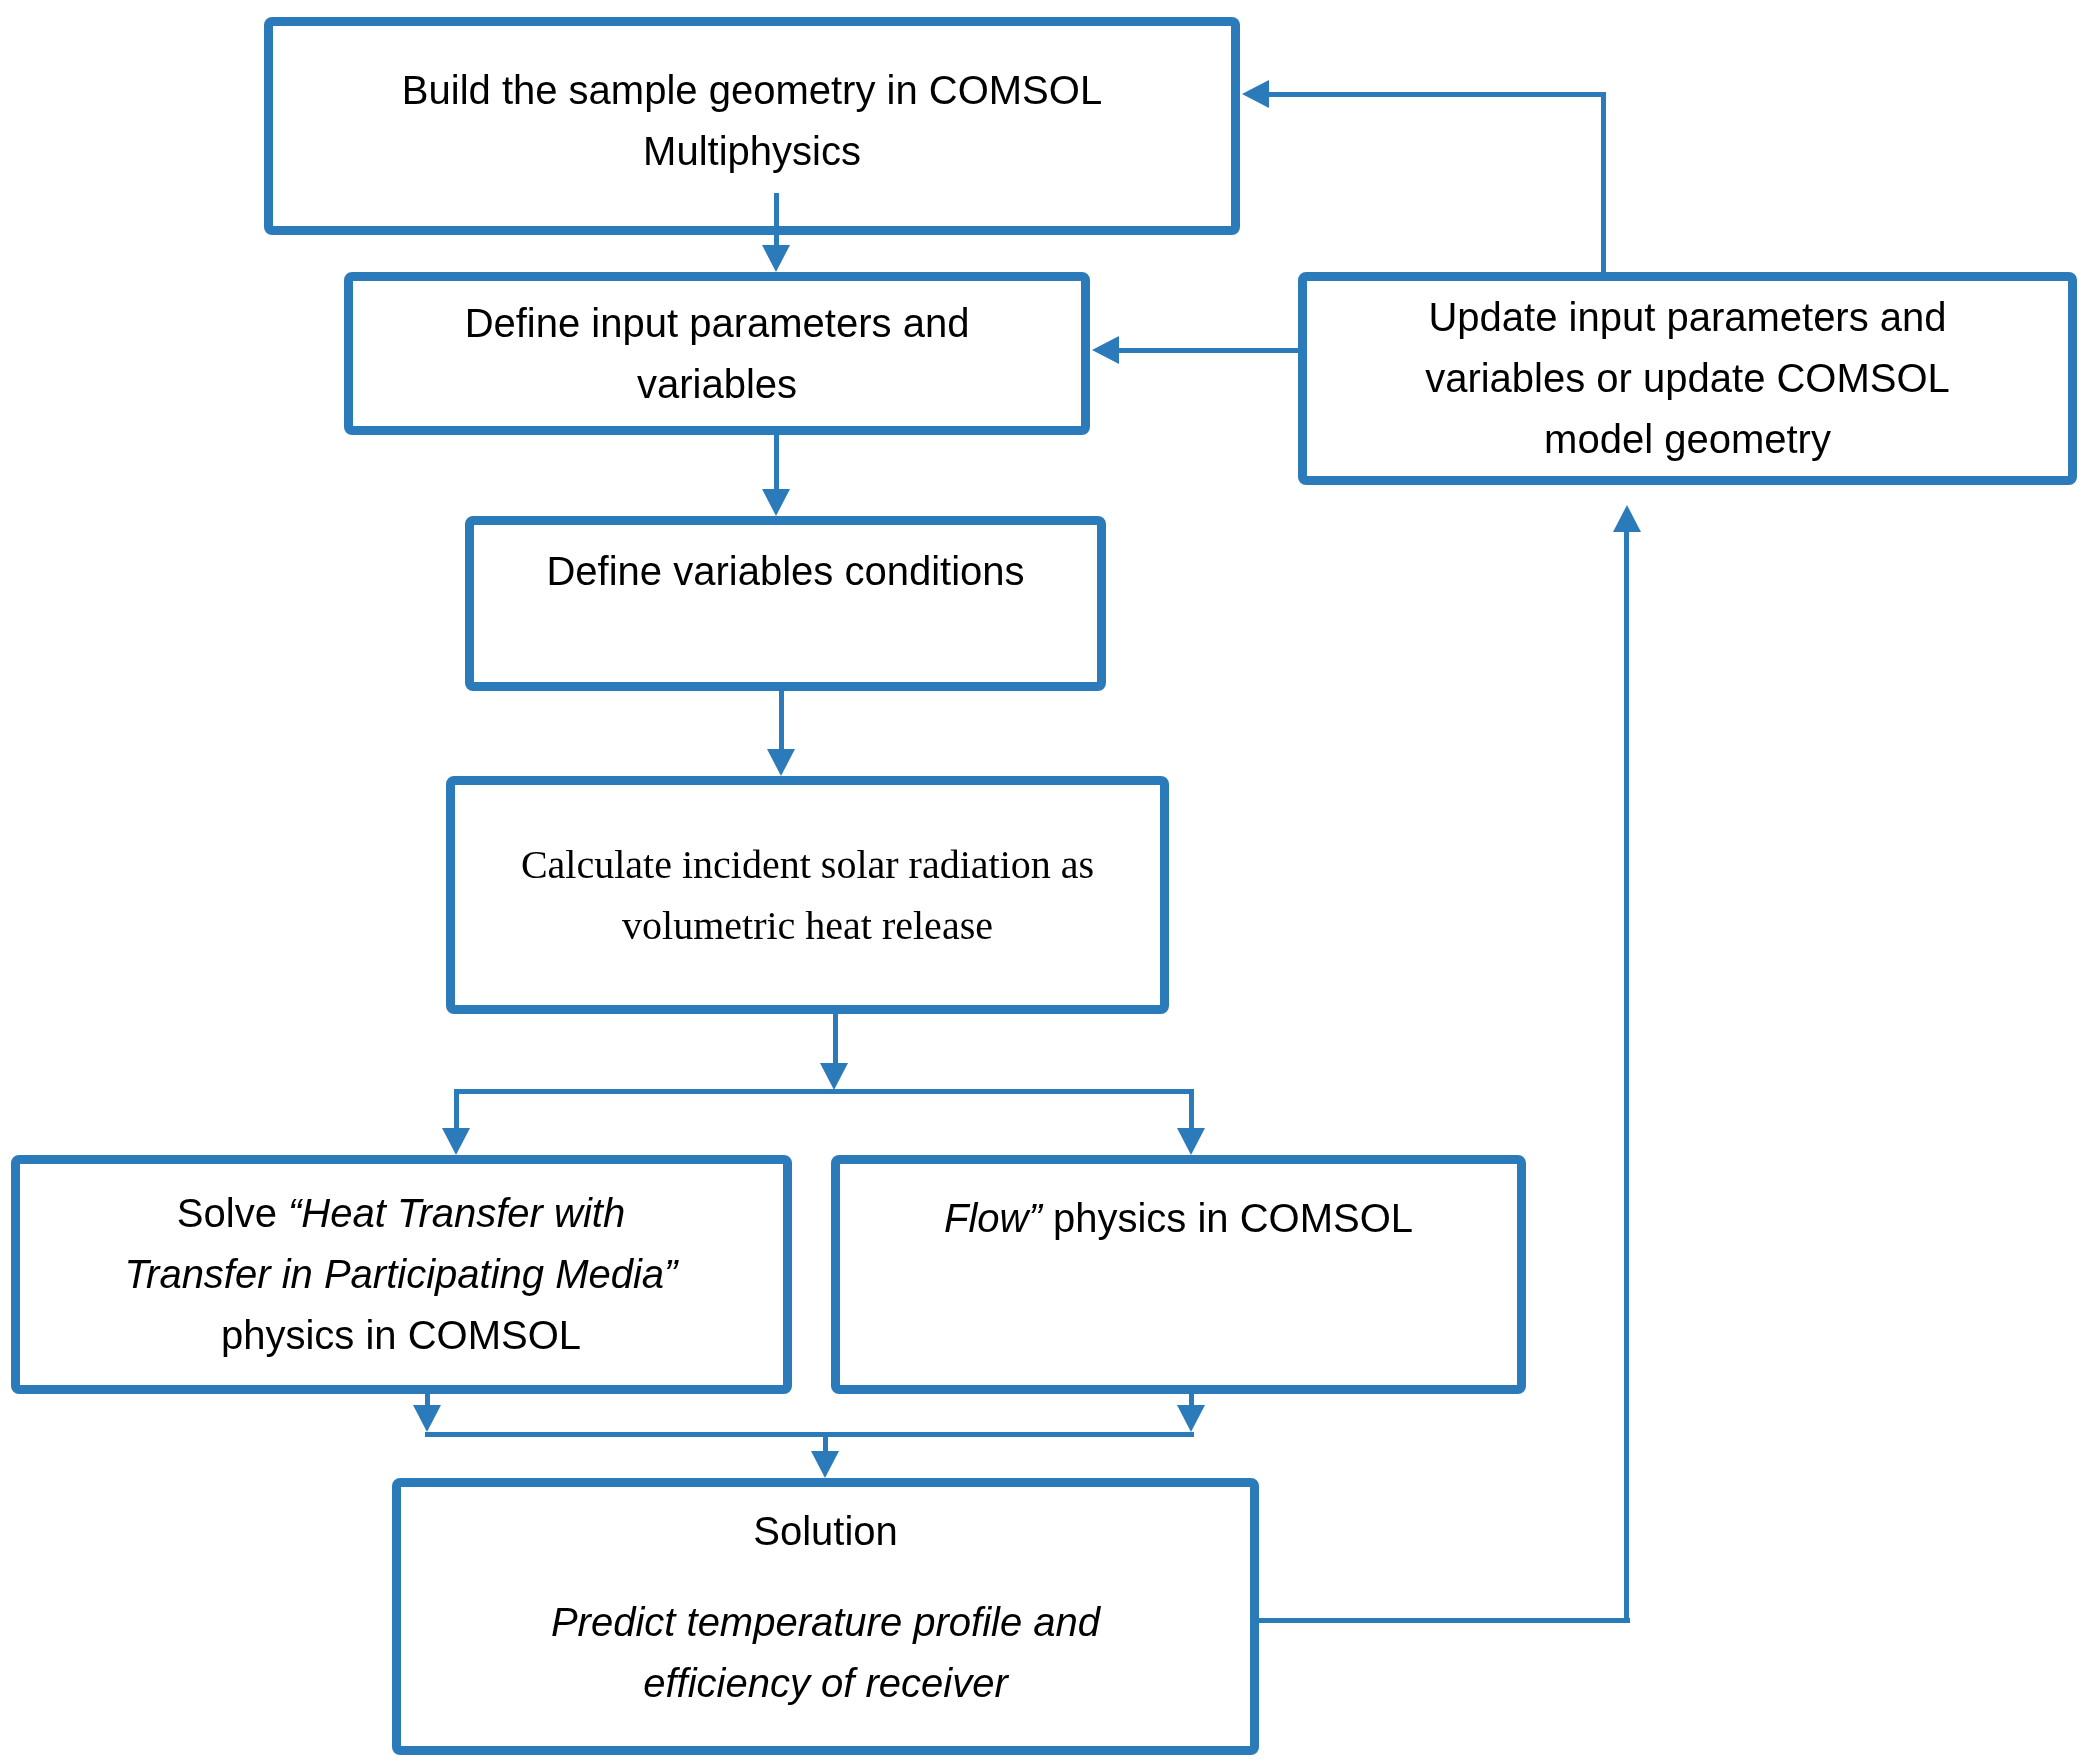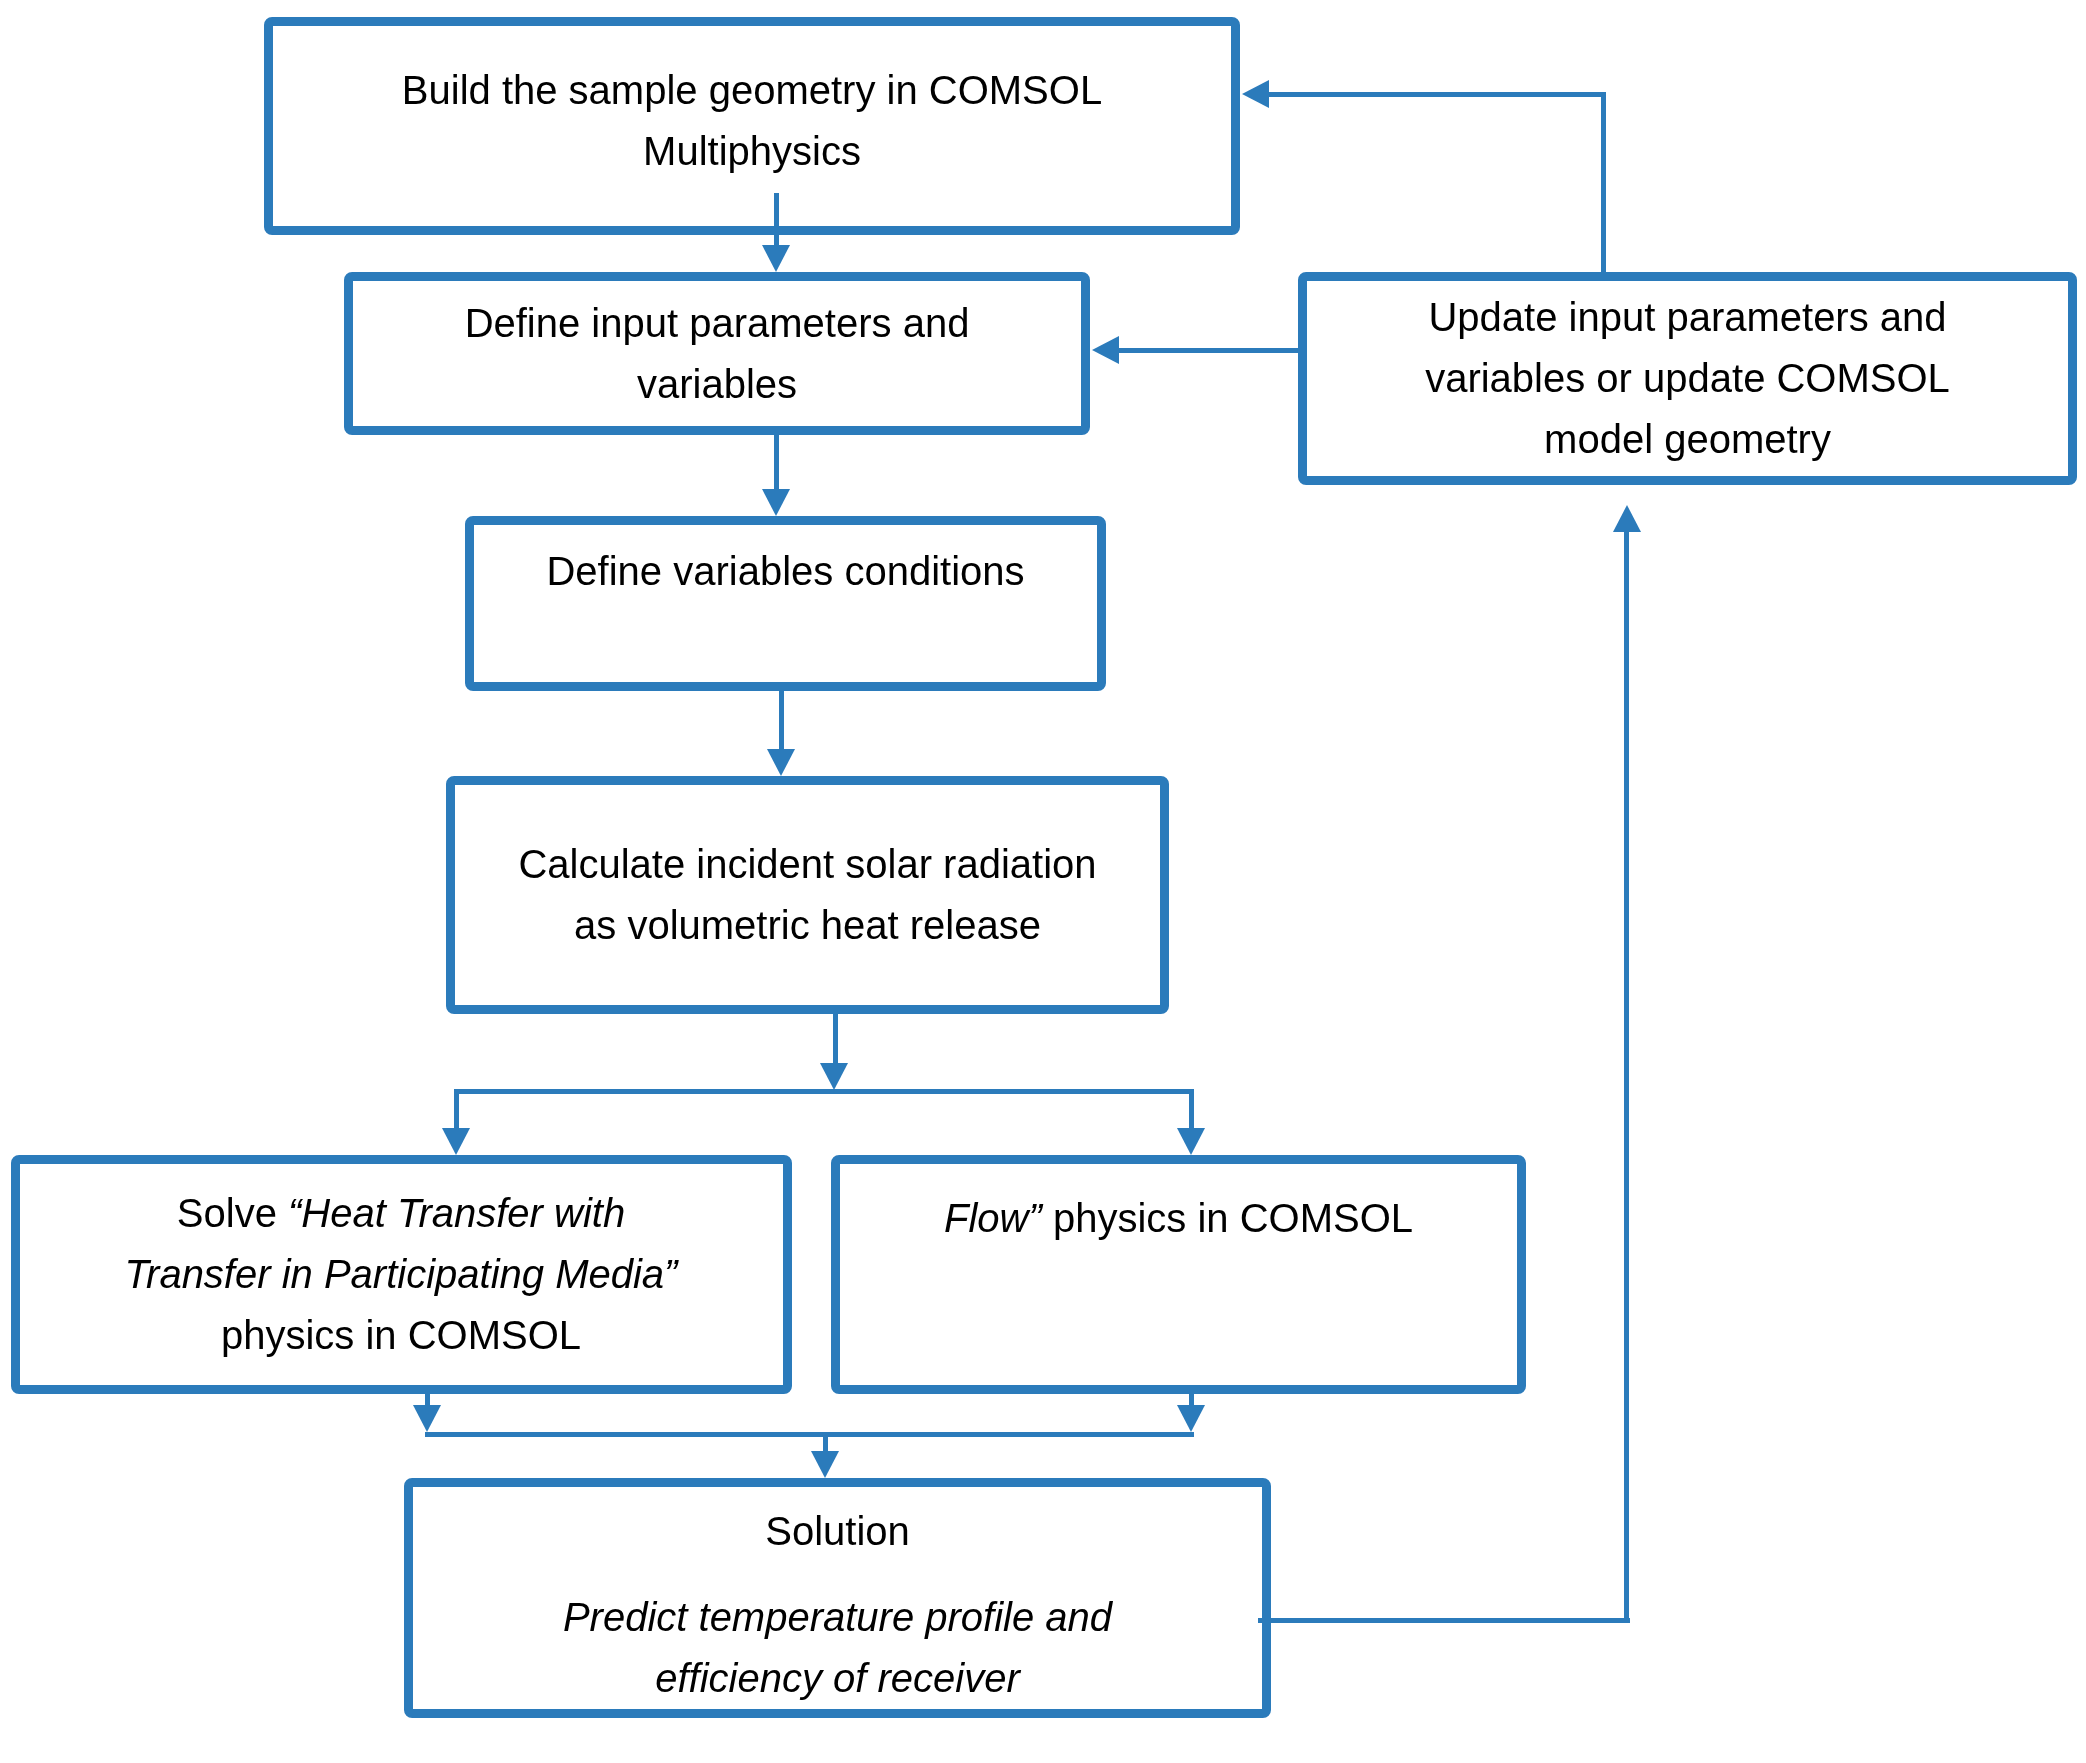--- a/index.html
+++ b/index.html
@@ -31,24 +31,24 @@
     font-size:40px;
     line-height:61px;
     color:var(--text);
   }
   .box .bline{width:100%;}
   .it{font-style:italic;}
   
   .b-build      {left:264px;  top:17.4px;   width:976px; height:218px; padding:0 35px 11.6px 35px;}
   .b-inputs     {left:344px;  top:272px;  width:746px; height:163px; padding:0 46px;}
   .b-boundary   {left:465px;  top:516px;  width:641px; height:175px; padding:16.3px 23px 0 23px; justify-content:flex-start;}
-  .b-calculate  {left:446px;  top:776px; width:723px; height:238px; padding:0 46px;}
+  .b-calculate  {left:446px;  top:776px; width:723px; height:238px; padding:0 46px;font-family:Liberation Serif, serif;}
   .b-solveheat  {left:10.5px;   top:1155px; width:781px; height:239px; padding:0 23px;}
   .b-solvemix   {left:831px; top:1155px; width:695px; height:239px; padding:24.4px 23px 0 23px; justify-content:flex-start;}
-  .b-solution   {left:392px;  top:1478px; width:867px; height:240px; padding:14px 70px 0 70px; justify-content:flex-start;margin-left:12px;}
+  .b-solution   {left:392px;  top:1478px; width:867px; height:277px; padding:14px 70px 0 70px; justify-content:flex-start;}
   .b-update     {left:1298px; top:272px;  width:779px; height:213px; padding:0 64px;}
   .sol-spacer{height:30px;}
   
   .vline,.hline{position:absolute;background:var(--accent);}
   .vline{width:5.2px;}
   .hline{height:5.2px;}
   
   .ah-down{position:absolute;width:0;height:0;
     border-left:14.5px solid transparent;border-right:14.5px solid transparent;
     border-top:27px solid var(--accent);}

